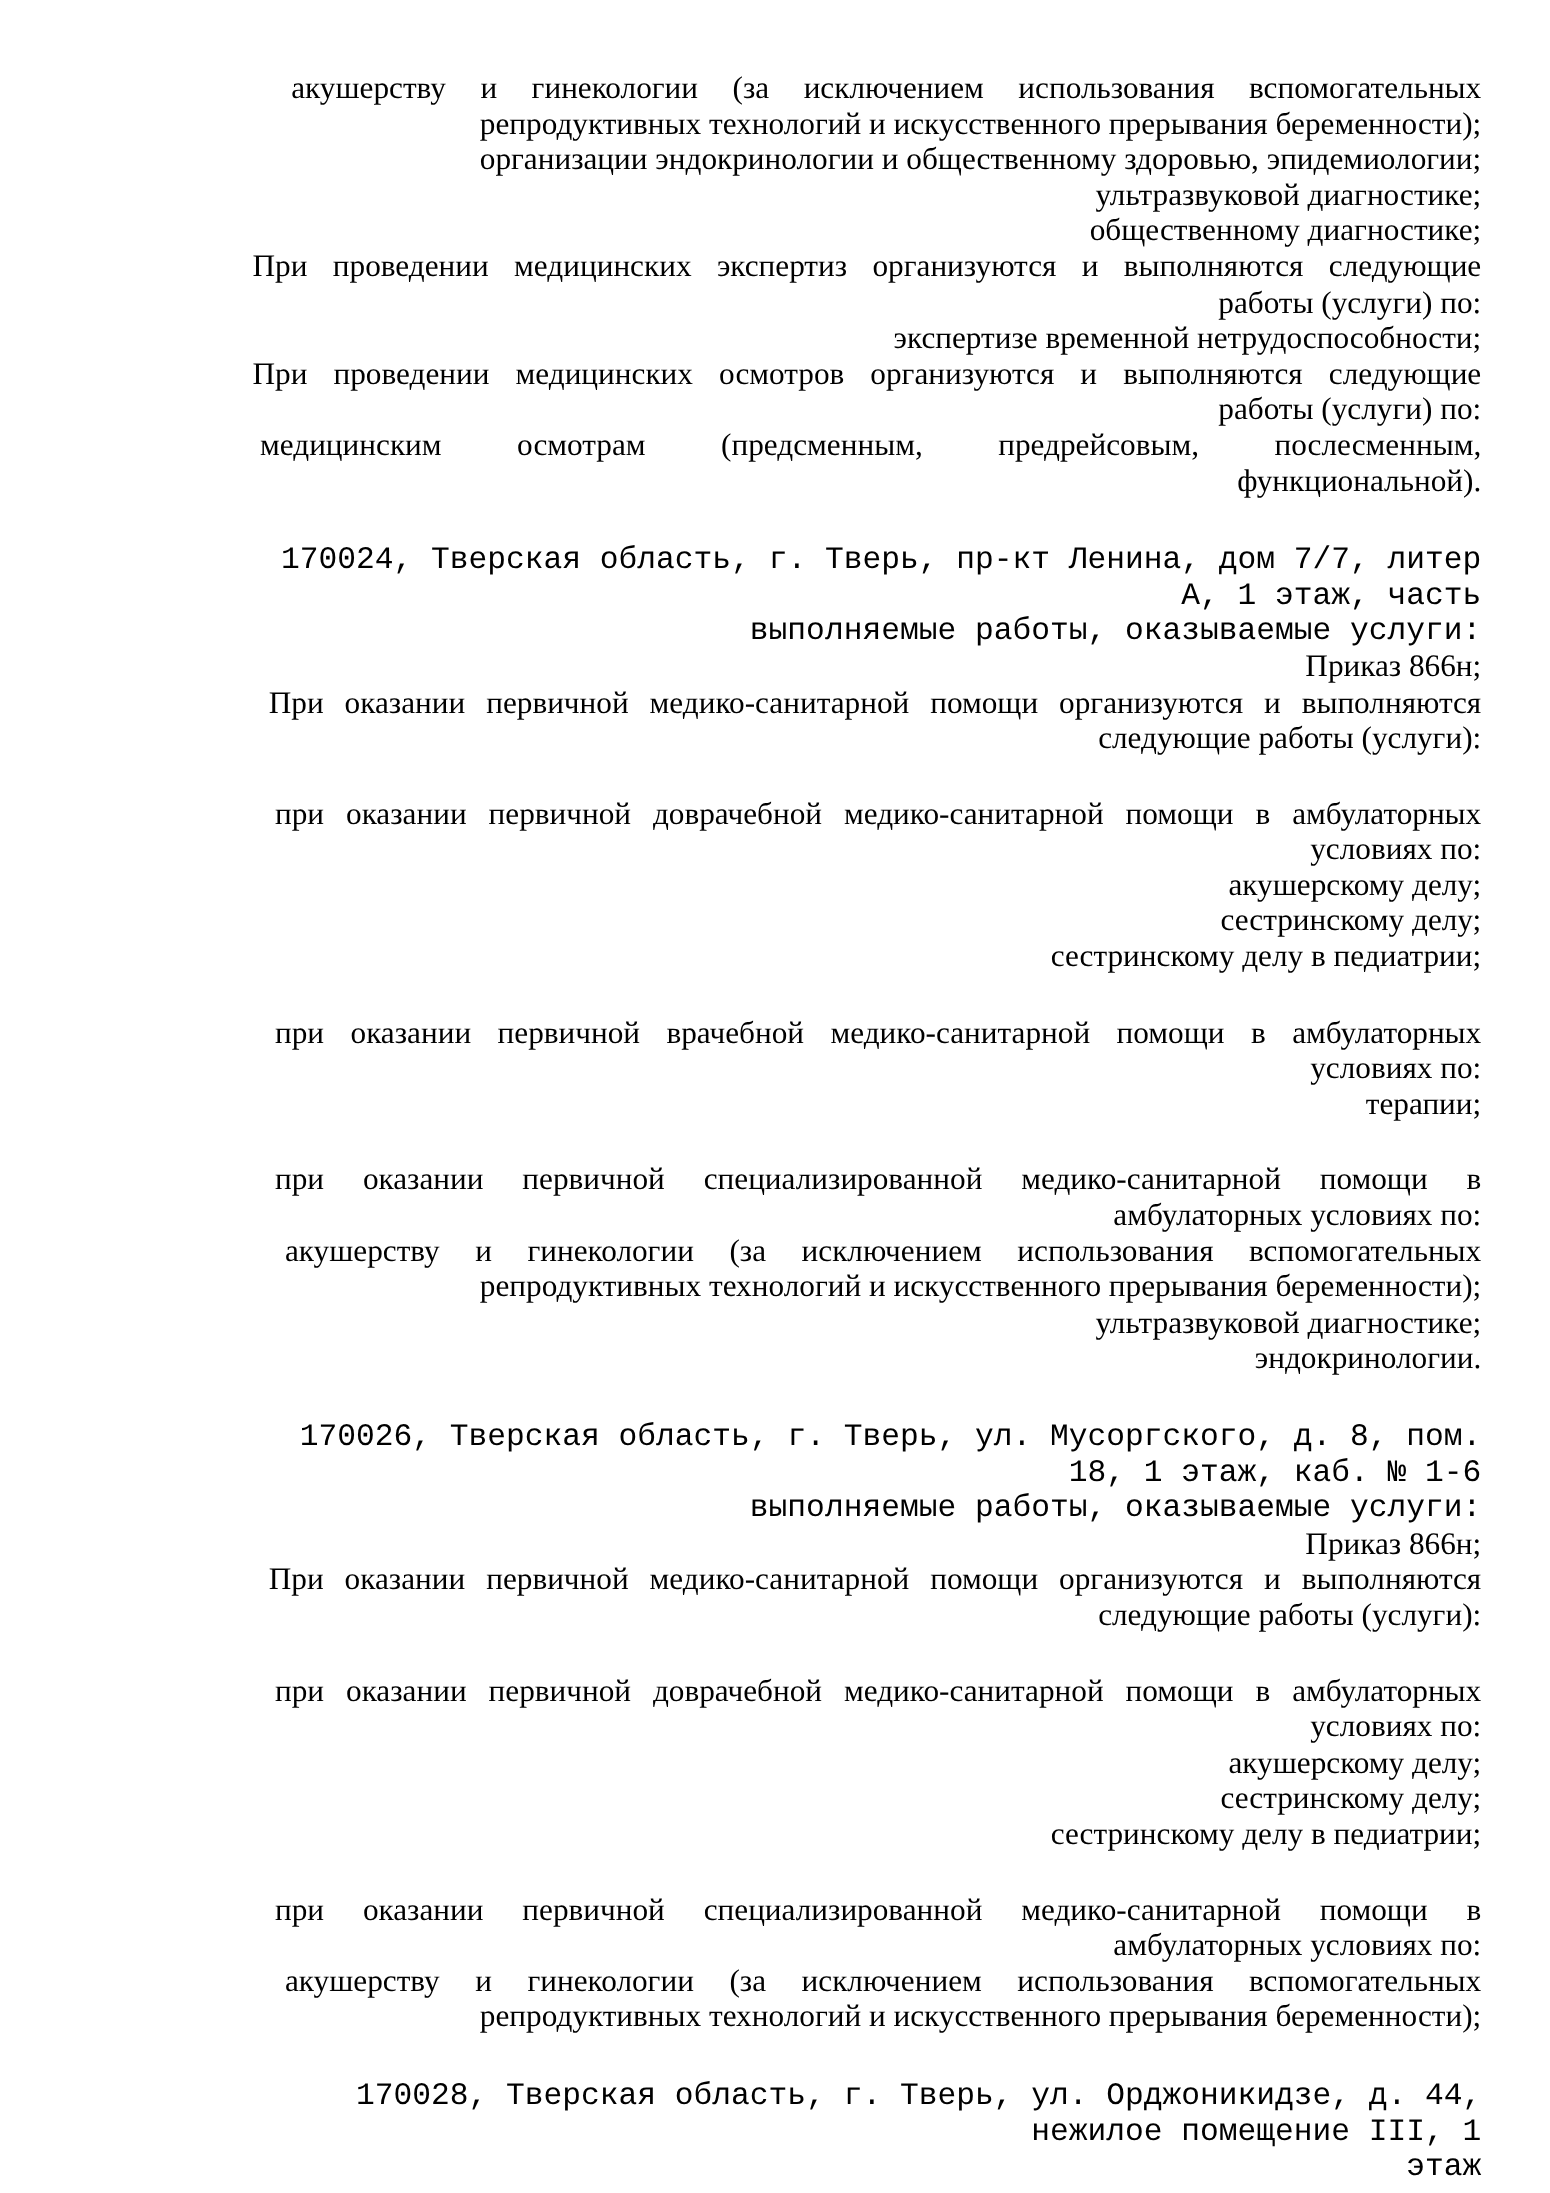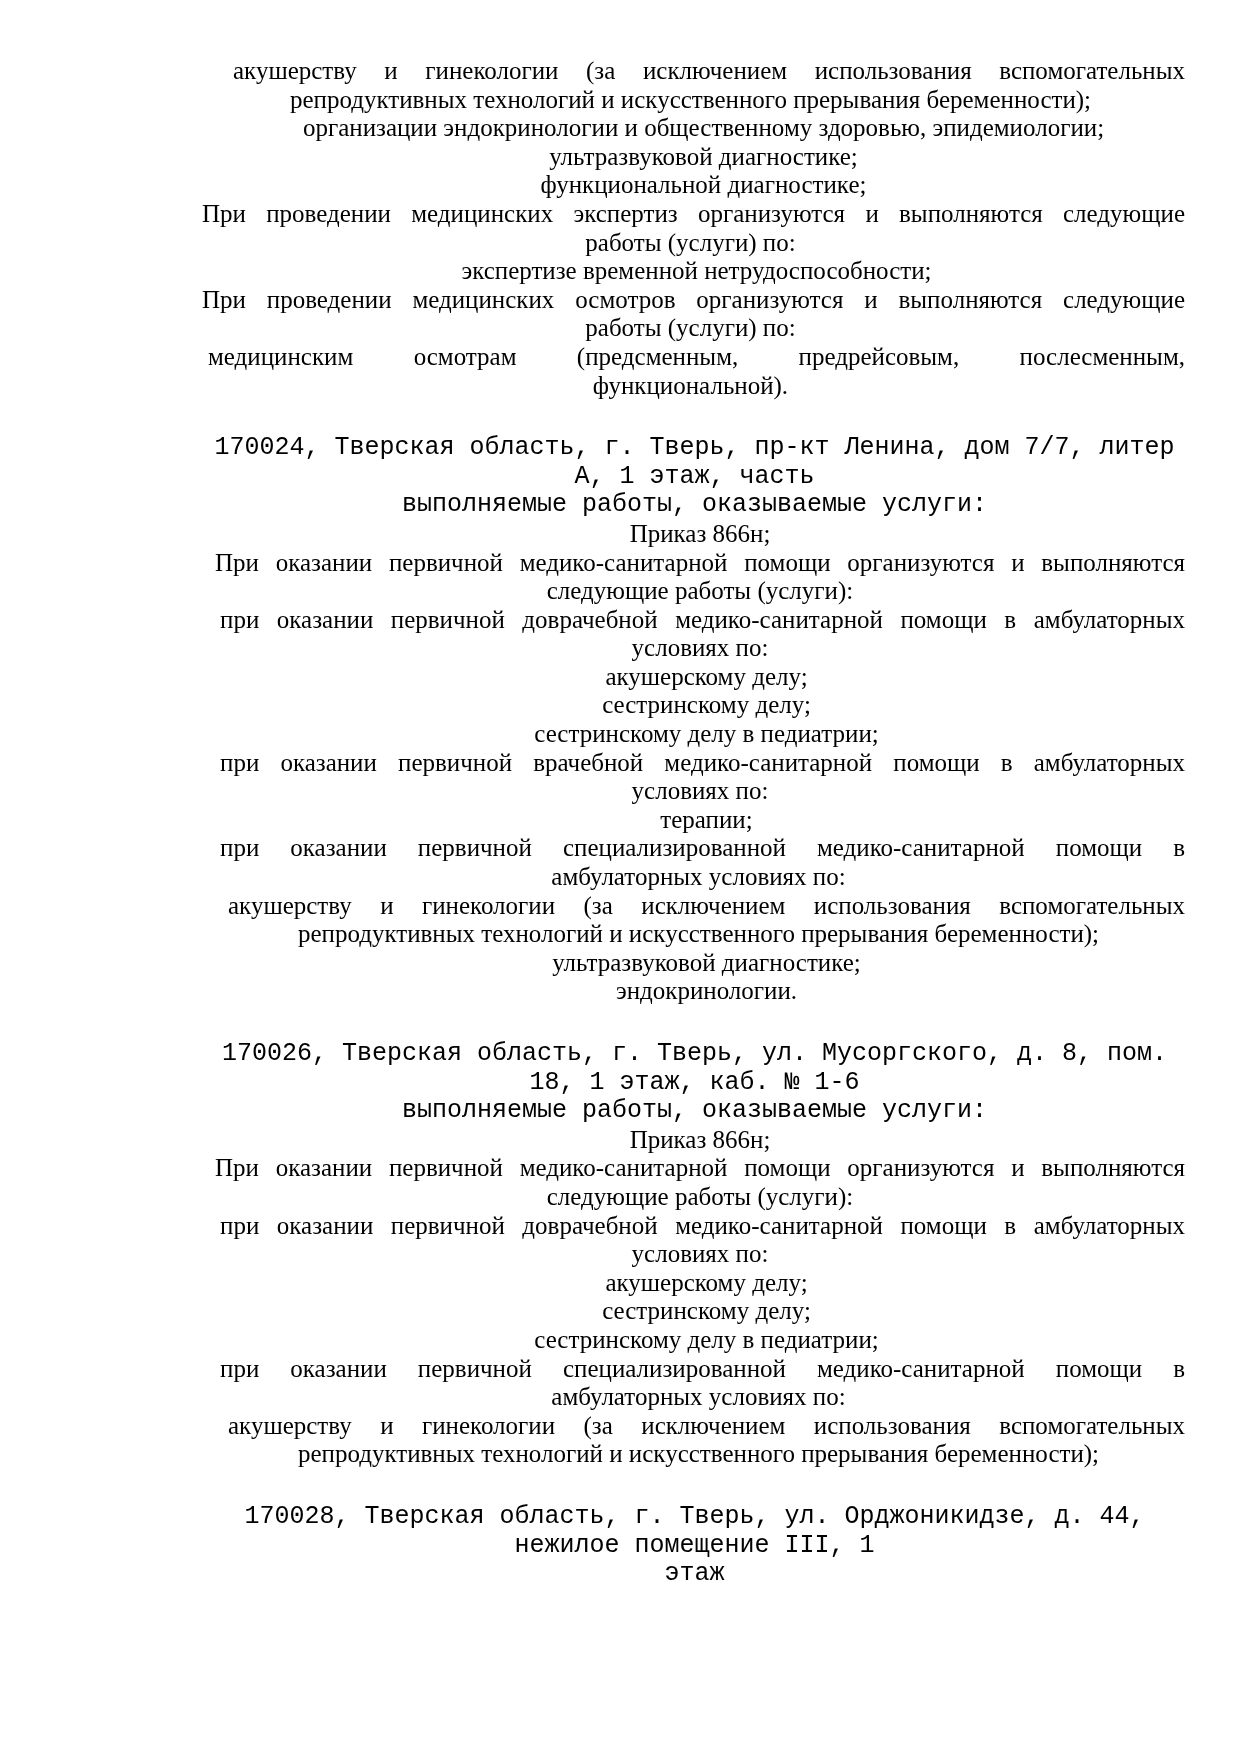--- a/index.html
+++ b/index.html
@@ -20,50 +20,50 @@
     height: 1754px;
     padding: 57px 55px 0 196px;
   }
   .sec { margin: 0; }
   .sec + .sec { margin-top: 34px; }
   .ln {
     margin: 0;
     padding: 0;
     font-size: 25px;
     line-height: 28.6px;
-    text-align: center;
+    text-align: right;
     white-space: normal;
   }
   
   .j {
     text-align: justify;
     text-align-last: justify;
   }
   
   .i6  { padding-left: 6px; }
   .i8  { padding-left: 8px; font-family: Liberation Mono, monospace; }
   .i12 { padding-left: 12px; }
   .i16 { padding-left: 16px; }
   .i19 { padding-left: 19px; }
-  .i24 { padding-left: 24px; }
+  .i24 { padding-left: 24px; margin-top: 32px; }
   .i26 { padding-left: 26px; }
   .i32 { padding-left: 32px; }
   .i37 { padding-left: 37px; }
 </style>
 </head>
 <body>
 
 <main class="page">
 
   <section class="sec">
     <p class="ln i37 j">акушерству и гинекологии (за исключением использования вспомогательных</p>
     <p class="ln">репродуктивных технологий и искусственного прерывания беременности);</p>
     <p class="ln i26">организации эндокринологии и общественному здоровью, эпидемиологии;</p>
     <p class="ln i26">ультразвуковой диагностике;</p>
-    <p class="ln i26">функциональной диагностике;</p>
+    <p class="ln i26">общественному диагностике;</p>
     <p class="ln i6 j">При проведении медицинских экспертиз организуются и выполняются следующие</p>
     <p class="ln">работы (услуги) по:</p>
     <p class="ln i12">экспертизе временной нетрудоспособности;</p>
     <p class="ln i6 j">При проведении медицинских осмотров организуются и выполняются следующие</p>
     <p class="ln">работы (услуги) по:</p>
     <p class="ln i12 j">медицинским осмотрам (предсменным, предрейсовым, послесменным,</p>
     <p class="ln">функциональной).</p>
   </section>
 
   <section class="sec">

